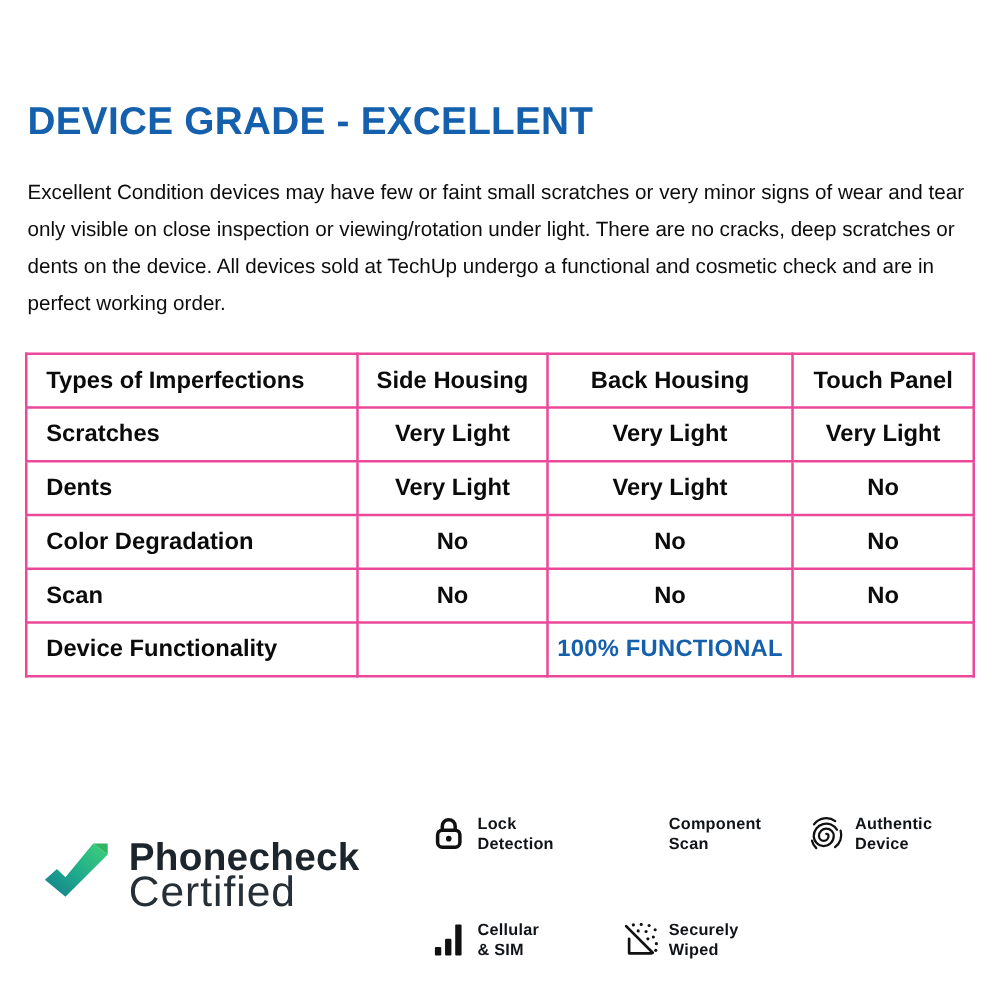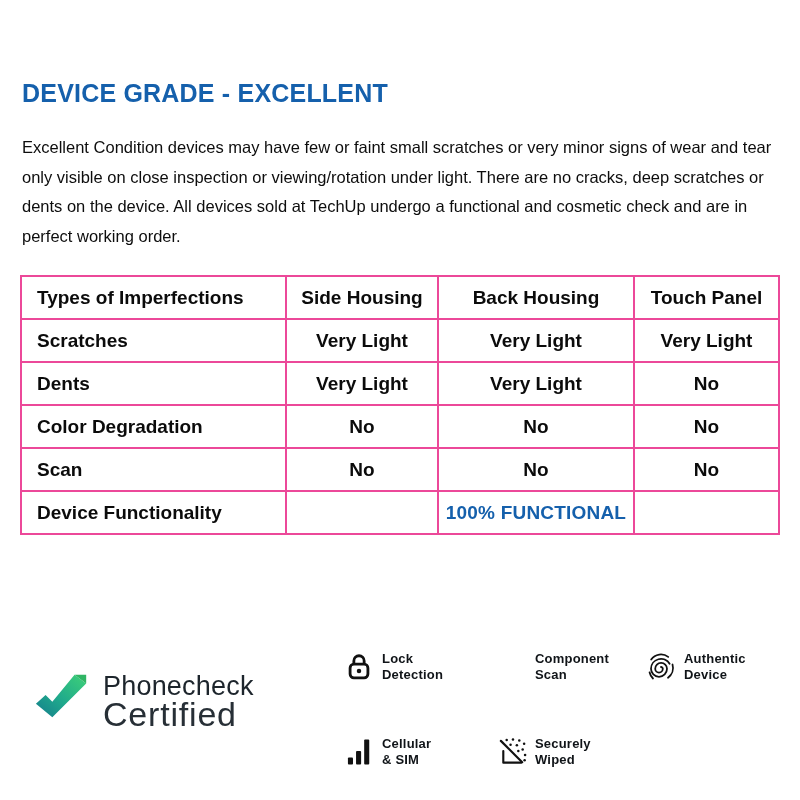--- a/index.html
+++ b/index.html
@@ -8,21 +8,21 @@
     position: relative;
     width: 800px;
     height: 800px;
     background: #ffffff;
     font-family: "Liberation Sans", sans-serif;
     color: #0d0d0d;
     overflow: hidden;
   }
   .page-title {
     margin: 79px 0 0 22px;
-    font-size: 25px;
+    font-size: 31px;
     font-weight: 700;
     letter-spacing: 0.2px;
     color: #1560AC;
   }
   .grade-description {
     margin: 25px 22px 0 22px;
     width: 757px;
     font-size: 16.5px;
     line-height: 29.5px;
     font-weight: 400;
@@ -64,22 +64,22 @@
     padding: 0 18px 0 33px;
     justify-content: space-between;
   }
   .logo {
     display: flex;
     align-items: center;
     margin-top: 28px;
     gap: 12px;
   }
   .logo-text .logo-name {
-    font-size: 27px;
-    font-weight: 400;
+    font-size: 31px;
+    font-weight: 700;
     color: #1d252c;
     letter-spacing: 0.2px;
     line-height: 28px;
   }
   .logo-text .logo-sub {
     font-size: 34px;
     font-weight: 400;
     color: #272f36;
     letter-spacing: 0.8px;
     line-height: 29px;

